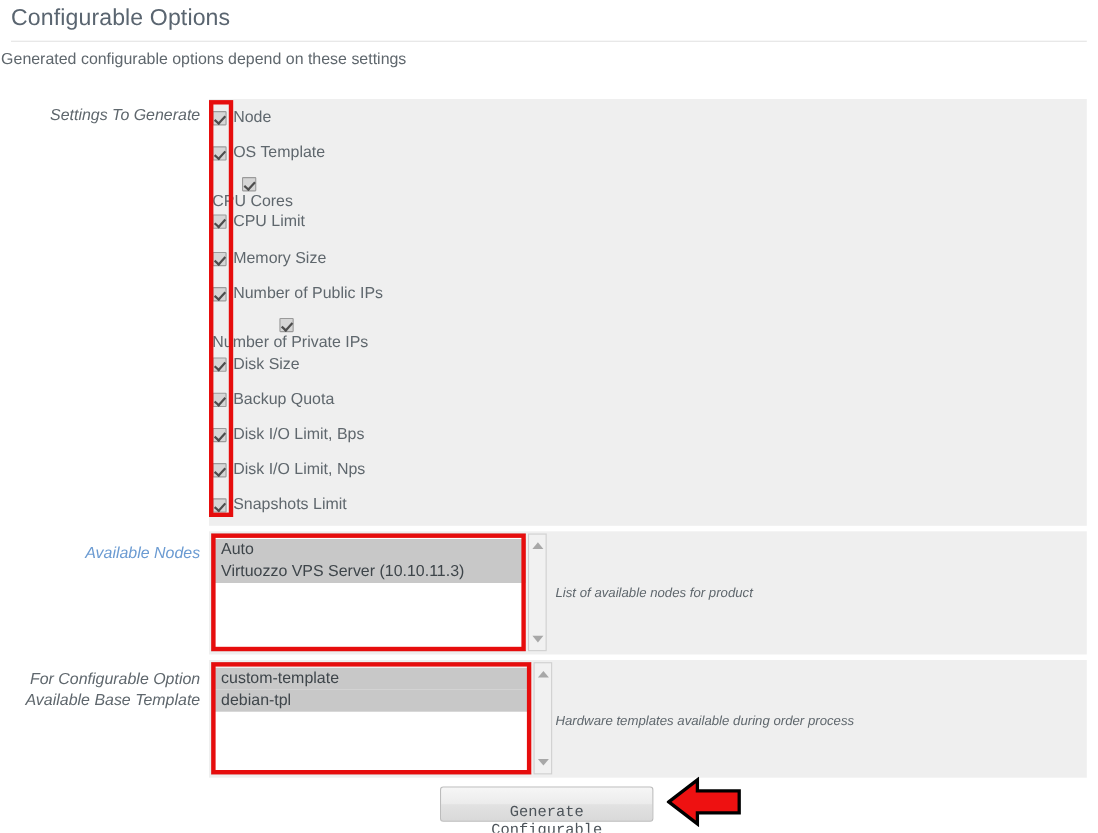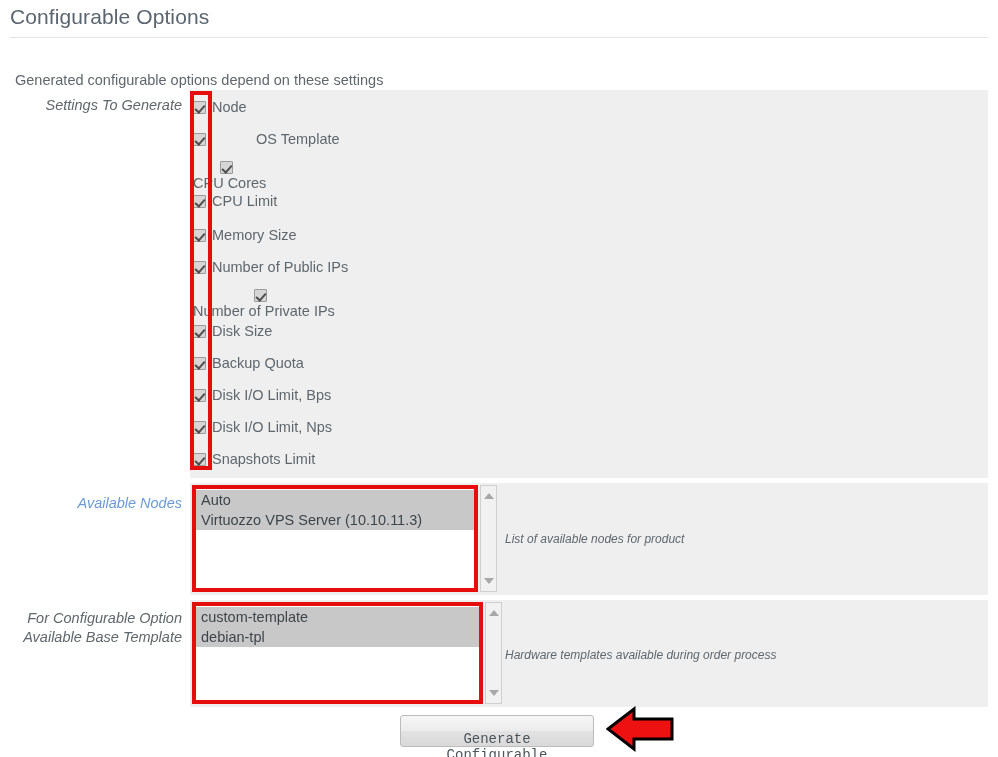--- a/index.html
+++ b/index.html
@@ -33,26 +33,25 @@
   #title-divider {
     position: absolute;
     left: 10px;
     top: 37px;
     width: 978px;
     height: 1px;
     background: #e3e3e3;
   }
   #subtitle {
     position: absolute;
-    left: 15px;
+    left: 1px;
     top: 45px;
     font-size: 14.5px;
     color: #5f676d;
     line-height: 18px;
-    margin-top: 26px;
   }
 
   
   .form-row {
     position: absolute;
     background: #efefef;
   }
   .row-label {
     position: absolute;
     text-align: right;
@@ -207,21 +206,21 @@
 <div id="subtitle">Generated configurable options depend on these settings</div>
 
 <div class="row-label" id="label-settings" style="left:0px; top:96px; width:182px;">Settings To Generate</div>
 
 <div class="form-row" id="settings-panel">
 
 <div class="cb-item" style="top: 7px;">
       <span class="cb-box checked"></span>
       <span class="cb-label">Node</span>
     </div>
-    <div class="cb-item" style="top: 39px; gap: 44px;">
+    <div class="cb-item" style="top: 39px;">
       <span class="cb-box checked"></span>
       <span class="cb-label">OS Template</span>
     </div>
     <div class="cb-item" style="top: 71px; flex-direction: column;">
       <span class="cb-box checked"></span>
       <span class="cb-label">CPU Cores</span>
     </div>
     <div class="cb-item" style="top: 101px;">
       <span class="cb-box checked"></span>
       <span class="cb-label">CPU Limit</span>

